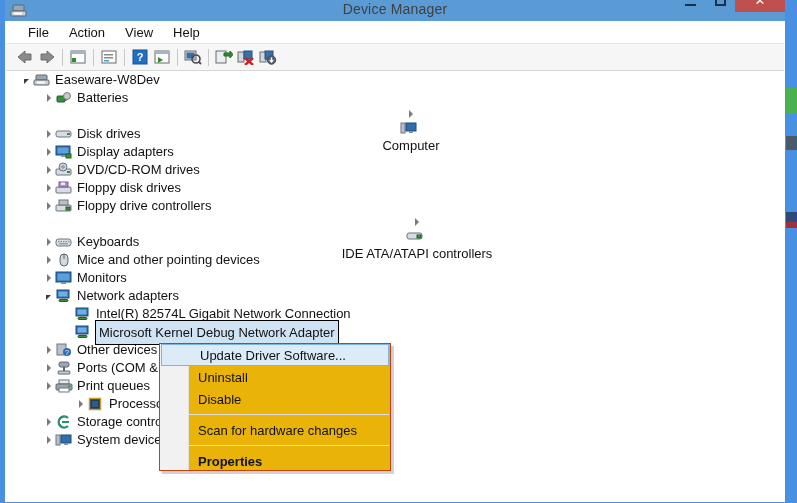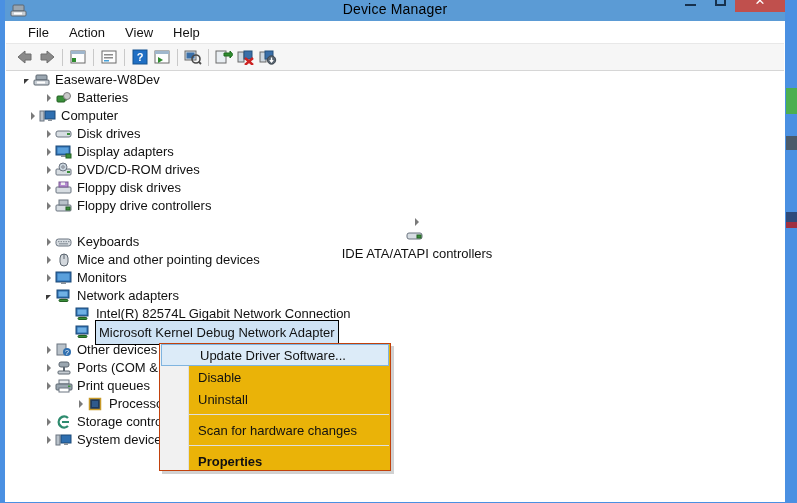--- a/index.html
+++ b/index.html
@@ -16,21 +16,21 @@
   .desktop .g2{position:absolute;left:786px;top:136px;width:11px;height:14px;background:#4a5a6a;}
   .desktop .g3{position:absolute;left:786px;top:212px;width:11px;height:10px;background:#2e4a7a;}
   .desktop .g4{position:absolute;left:786px;top:222px;width:11px;height:6px;background:#a03040;}
 
   
   .window{position:absolute;left:4px;top:0px;width:782px;height:503px;
     background:#ffffff;border:1px solid #4a90e2;border-top:none;box-sizing:border-box;}
   .titlebar{position:absolute;left:0;top:0;width:780px;height:21px;background:#5b9bd5;}
   .title-icon{position:absolute;left:5px;top:2px;width:17px;height:16px;}
   .title-text{position:absolute;left:0;top:1px;width:780px;text-align:center;
-    font-size:14px;color:#000000;letter-spacing:.2px;}
+    font-size:14px;color:#404040;letter-spacing:.2px;}
   .wctrls{position:absolute;right:0;top:-9px;height:21px;display:flex;align-items:center;}
   .wbtn{width:30px;height:21px;display:flex;align-items:center;justify-content:center;
     color:#17314d;font-size:12px;line-height:1;}
   .wbtn.close{background:#c0504d;color:#fff;width:50px;}
   .wbtn .min{display:block;width:11px;height:2px;background:#17314d;margin-top:6px;}
   .wbtn .max{display:block;width:11px;height:9px;border:2px solid #17314d;box-sizing:border-box;}
   .wbtn .x{font-size:13px;font-weight:bold;margin-top:-2px;}
 
   
   .menubar{position:absolute;left:1px;top:21px;width:778px;height:23px;background:#ffffff;
@@ -205,21 +205,21 @@
         <span class="ico">
           <svg width="18" height="16" viewBox="0 0 18 16">
               <rect x="2" y="6" width="8" height="6" rx="1" fill="#3a8f3a" stroke="#236023"></rect>
               <rect x="10" y="7.5" width="2" height="3" fill="#236023"></rect>
               <circle cx="12" cy="6" r="3.5" fill="#c9c9c9" stroke="#7a7a7a"></circle>
             </svg>
         </span>
         <span class="lbl">Batteries</span>
       </div>
 
-      <div class="row" style="padding-left:20px;">
+      <div class="row" style="padding-left:32px;flex-direction:column;">
         <span class="tw">
             <i class="arrow-c"></i>
           </span>
         <span class="ico">
           <svg width="18" height="16" viewBox="0 0 18 16">
               <rect x="1" y="3" width="4" height="10" fill="#b9c2ca" stroke="#6b7480"></rect>
               <rect x="6" y="3" width="10" height="8" fill="#2f6fb0" stroke="#1d4a78"></rect>
               <rect x="9" y="11" width="4" height="2" fill="#8a939c"></rect>
             </svg>
         </span>
@@ -481,24 +481,24 @@
 
     </div>
 
     <div class="ctxshadow"></div>
     <div class="ctx">
       <div class="gutter"></div>
       <div class="ctxitem hl">
         <span>Update Driver Software...</span>
       </div>
       <div class="ctxitem">
+        <span>Uninstall</span>
+      </div>
+      <div class="ctxitem">
         <span>Disable</span>
-      </div>
-      <div class="ctxitem">
-        <span>Uninstall</span>
       </div>
       <div class="ctxsep"></div>
       <div class="ctxitem">
         <span>Scan for hardware changes</span>
       </div>
       <div class="ctxsep"></div>
       <div class="ctxitem bold">
         <span>Properties</span>
       </div>
     </div>

